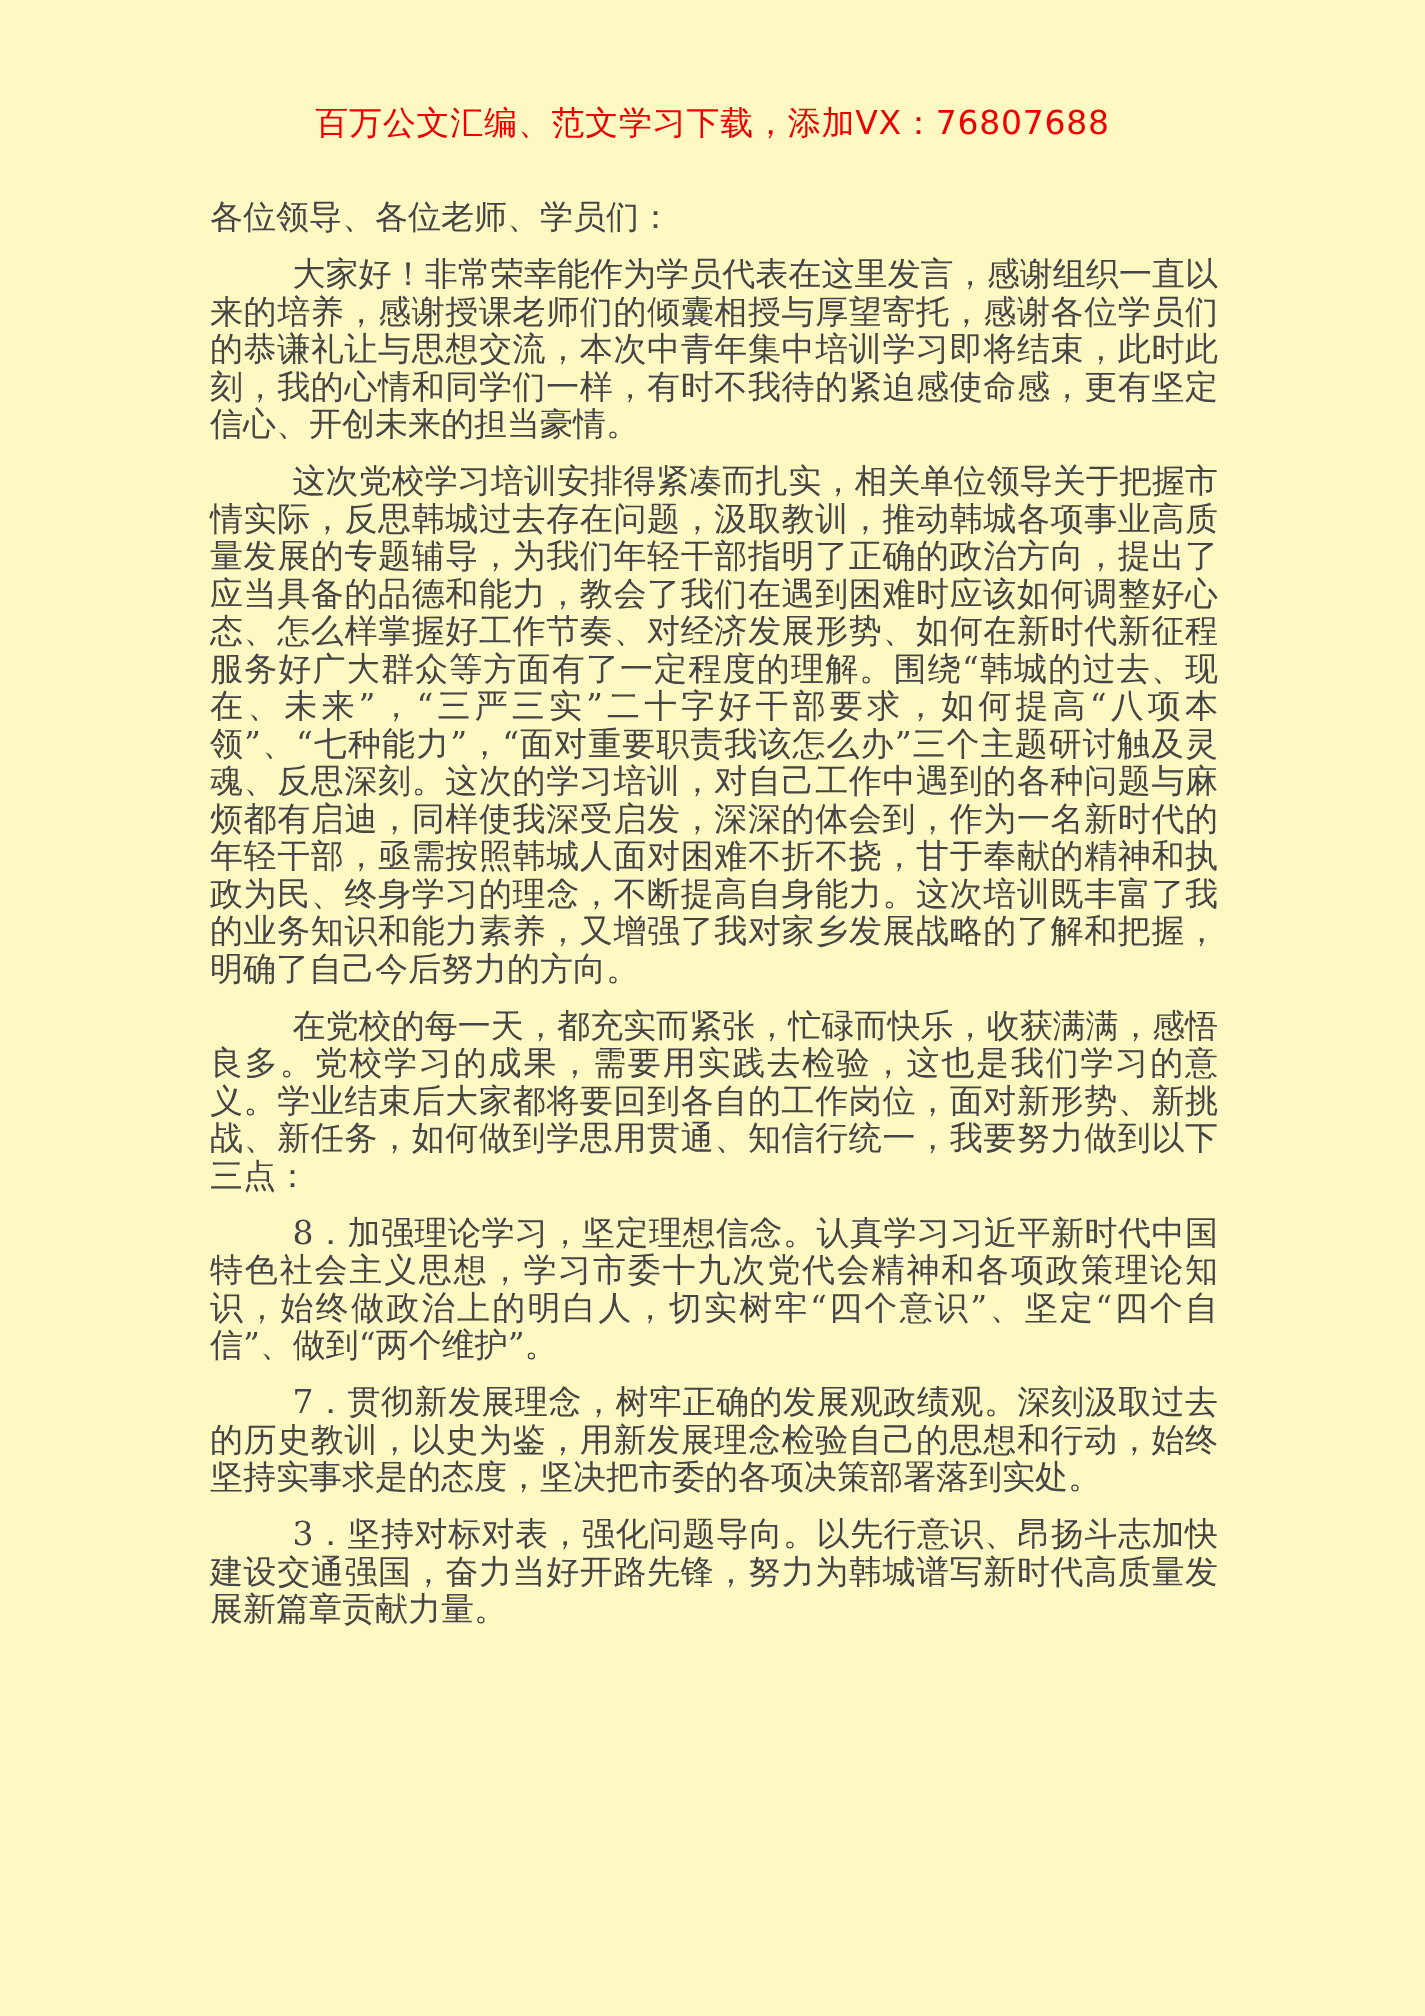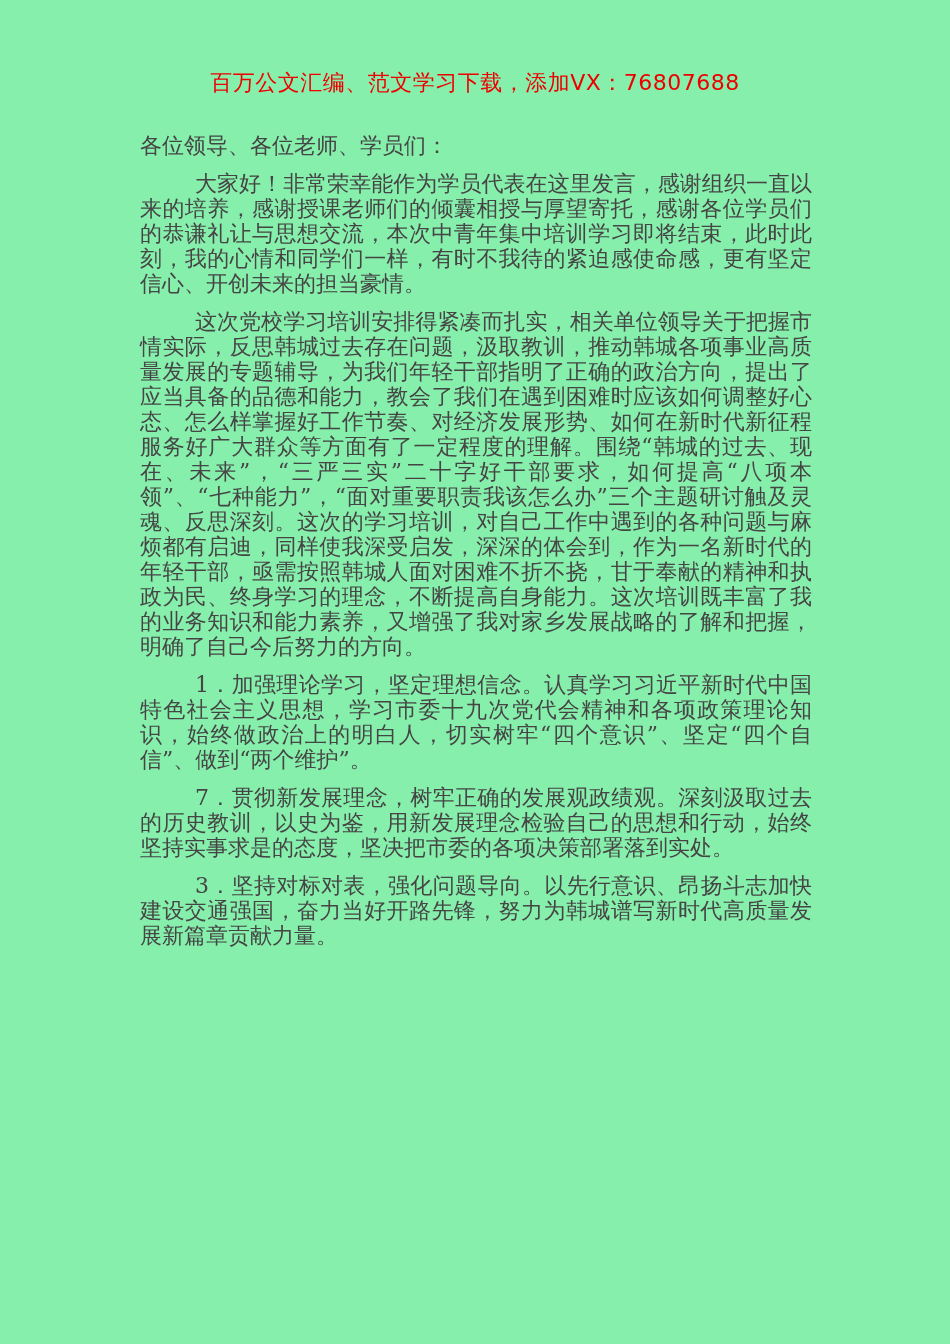--- a/index.html
+++ b/index.html
@@ -4,21 +4,21 @@
 <style>
   html, body {
     margin: 0;
     padding: 0;
     background: #ffffff;
   }
   .page {
     position: relative;
     width: 950px;
     height: 1344px;
-    background: #86efac;
+    background: #fef9c3;
     overflow: hidden;
   }
   .promo {
     padding-top: 71px;
     text-align: center;
     font-family: "DejaVu Sans", "Liberation Sans", sans-serif;
     font-size: 22px;
     line-height: 24px;
     color: #ee0000;
     letter-spacing: 0.5px;
@@ -46,17 +46,18 @@
 <body>
 
 <div class="page">
   <div class="promo">
     <span>百万公文汇编、范文学习下载，添加VX：76807688</span>
   </div>
   <div class="doc">
     <p class="salutation">各位领导、各位老师、学员们：</p>
     <p class="para">大家好！非常荣幸能作为学员代表在这里发言，感谢组织一直以来的培养，感谢授课老师们的倾囊相授与厚望寄托，感谢各位学员们的恭谦礼让与思想交流，本次中青年集中培训学习即将结束，此时此刻，我的心情和同学们一样，有时不我待的紧迫感使命感，更有坚定信心、开创未来的担当豪情。</p>
     <p class="para">这次党校学习培训安排得紧凑而扎实，相关单位领导关于把握市情实际，反思韩城过去存在问题，汲取教训，推动韩城各项事业高质量发展的专题辅导，为我们年轻干部指明了正确的政治方向，提出了应当具备的品德和能力，教会了我们在遇到困难时应该如何调整好心态、怎么样掌握好工作节奏、对经济发展形势、如何在新时代新征程服务好广大群众等方面有了一定程度的理解。围绕“韩城的过去、现在、未来”，“三严三实”二十字好干部要求，如何提高“八项本领”、“七种能力”，“面对重要职责我该怎么办”三个主题研讨触及灵魂、反思深刻。这次的学习培训，对自己工作中遇到的各种问题与麻烦都有启迪，同样使我深受启发，深深的体会到，作为一名新时代的年轻干部，亟需按照韩城人面对困难不折不挠，甘于奉献的精神和执政为民、终身学习的理念，不断提高自身能力。这次培训既丰富了我的业务知识和能力素养，又增强了我对家乡发展战略的了解和把握，明确了自己今后努力的方向。</p>
-    <p class="para">1．加强理论学习，坚定理想信念。认真学习习近平新时代中国特色社会主义思想，学习市委十九次党代会精神和各项政策理论知识，始终做政治上的明白人，切实树牢“四个意识”、坚定“四个自信”、做到“两个维护”。</p>
+    <p class="para">在党校的每一天，都充实而紧张，忙碌而快乐，收获满满，感悟良多。党校学习的成果，需要用实践去检验，这也是我们学习的意义。学业结束后大家都将要回到各自的工作岗位，面对新形势、新挑战、新任务，如何做到学思用贯通、知信行统一，我要努力做到以下三点：</p>
+    <p class="para">8．加强理论学习，坚定理想信念。认真学习习近平新时代中国特色社会主义思想，学习市委十九次党代会精神和各项政策理论知识，始终做政治上的明白人，切实树牢“四个意识”、坚定“四个自信”、做到“两个维护”。</p>
     <p class="para">7．贯彻新发展理念，树牢正确的发展观政绩观。深刻汲取过去的历史教训，以史为鉴，用新发展理念检验自己的思想和行动，始终坚持实事求是的态度，坚决把市委的各项决策部署落到实处。</p>
     <p class="para">3．坚持对标对表，强化问题导向。以先行意识、昂扬斗志加快建设交通强国，奋力当好开路先锋，努力为韩城谱写新时代高质量发展新篇章贡献力量。</p>
   </div>
 </div>
 
 </body></html>

